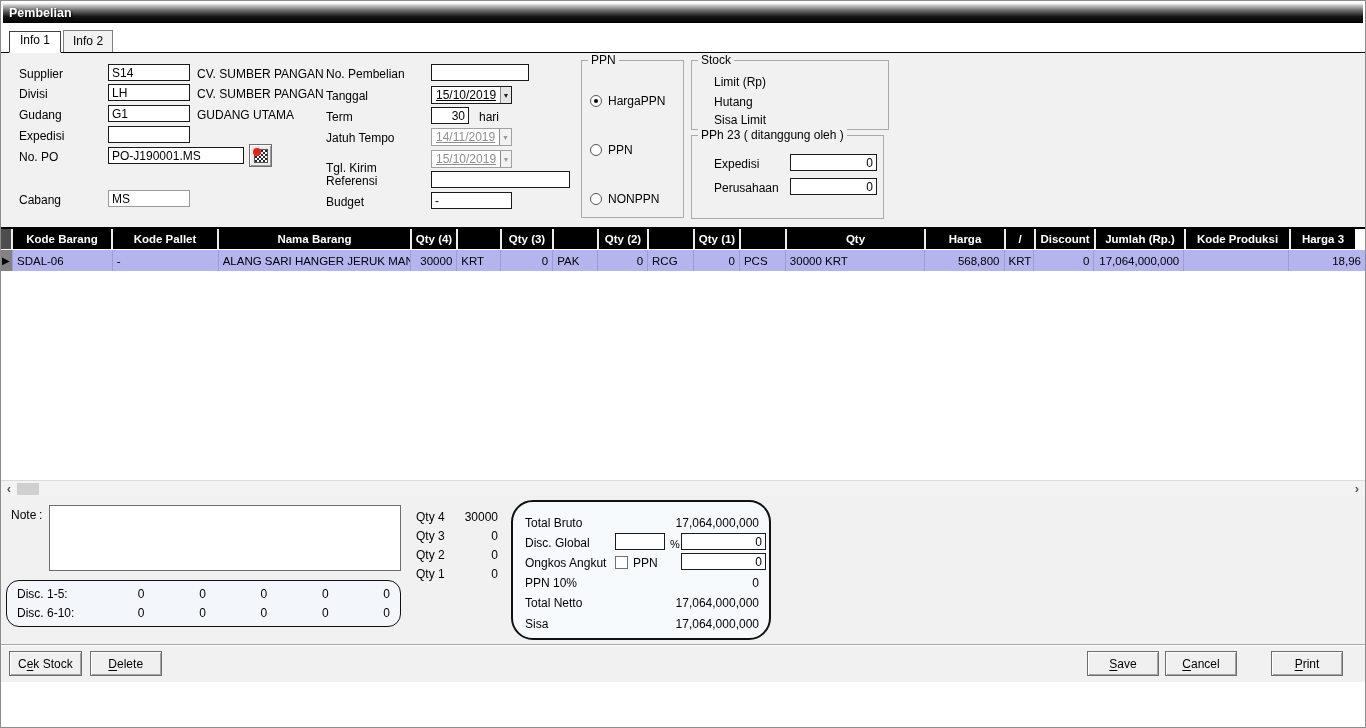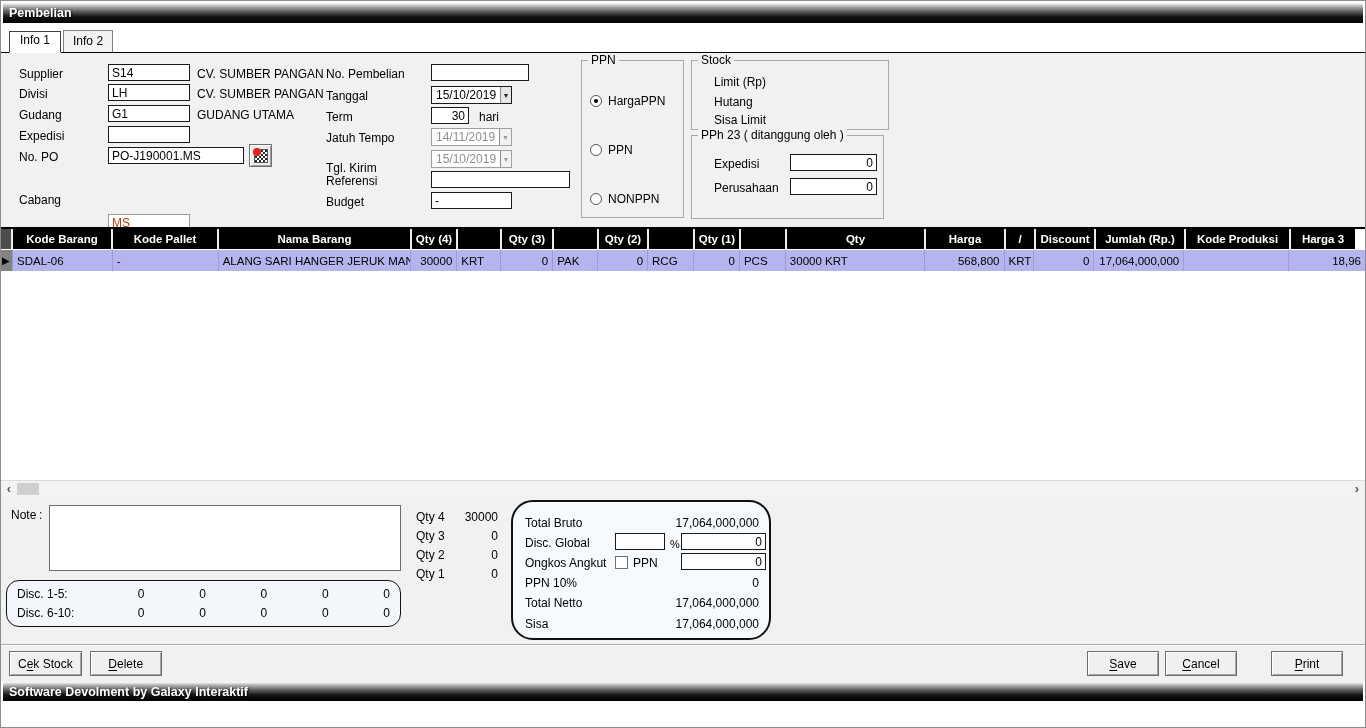--- a/index.html
+++ b/index.html
@@ -26,24 +26,24 @@
 
   
   .tabstrip { height:30px; background:#fff; border-bottom:1px solid #000; display:flex; align-items:flex-end; padding-left:8px; }
   .tab { font-size:12px; padding:3px 9px 4px 9px; border:1px solid #808080; border-bottom:none; background:#f2f2f2; margin-right:2px; position:relative; cursor:default; }
   .tab.active { background:#fff; border-color:#404040; padding:1px 10px 5px 10px; z-index:2; margin-bottom:-1px; border-bottom:1px solid #fff; }
 
   
   .form-area { height:174px; background:#f1f1f1; position:relative; }
   .lbl { position:absolute; font-size:12px; white-space:nowrap; }
   .tin { position:absolute; height:17px; border:1px solid #1a1a1a; background:#fff; font-family:"Liberation Sans",sans-serif; font-size:12px; padding:0 3px; }
-  .tin.dis { border-color:#9a9a9a; color:#c2410c;margin-top:24px; }
+  .tin.dis { border-color:#9a9a9a; color:#000000; }
   .tin.ra { text-align:right; }
   .combo { position:absolute; height:18px; border:1px solid #1a1a1a; background:#fff; display:flex; align-items:center; }
-  .combo .cv { flex:1; padding:0 4px; font-size:12px; }
+  .combo .cv { flex:1; padding:0 4px; font-size:12px;text-decoration:underline; }
   .combo .arr { width:15px; height:100%; background:#e6e6e6; border-left:1px solid #8a8a8a; display:flex; align-items:center; justify-content:center; font-size:7px; color:#222; }
   .combo.dis { border-color:#a0a0a0;justify-content:flex-end; }
   .combo.dis .cv { color:#8f8f8f; }
   .combo.dis .arr { color:#9a9a9a; background:#f2f2f2; }
   .groupbox { position:absolute; border:1px solid #a9a9a9; }
   .groupbox .gtitle { position:absolute; top:-8px; left:6px; background:#f1f1f1; padding:0 3px; font-size:12px; }
   .radio-row { position:absolute; display:flex; align-items:center; gap:6px; }
   .radio { width:12px; height:12px; border-radius:50%; border:1px solid #555; background:#fff; position:relative; }
   .radio.checked::after { content:""; position:absolute; left:3px; top:3px; width:4px; height:4px; border-radius:50%; background:#000; }
   .po-btn { position:absolute; width:23px; height:23px; background:#ececec; border:1px solid #707070; box-shadow:inset 1px 1px 0 #fff, inset -1px -1px 0 #9c9c9c; display:flex; align-items:center; justify-content:center; }
@@ -325,17 +325,14 @@
         <span>ancel</span>
       </button>
     <span class="gap34"></span>
     <button class="btn">
         <span></span>
         <u>P</u>
         <span>rint</span>
       </button>
   </div>
 
-  <div class="gradbar statusbar">
-    <span>Software Devolment by Galaxy Interaktif</span>
-  </div>
 
 </div>
 
 </body></html>

